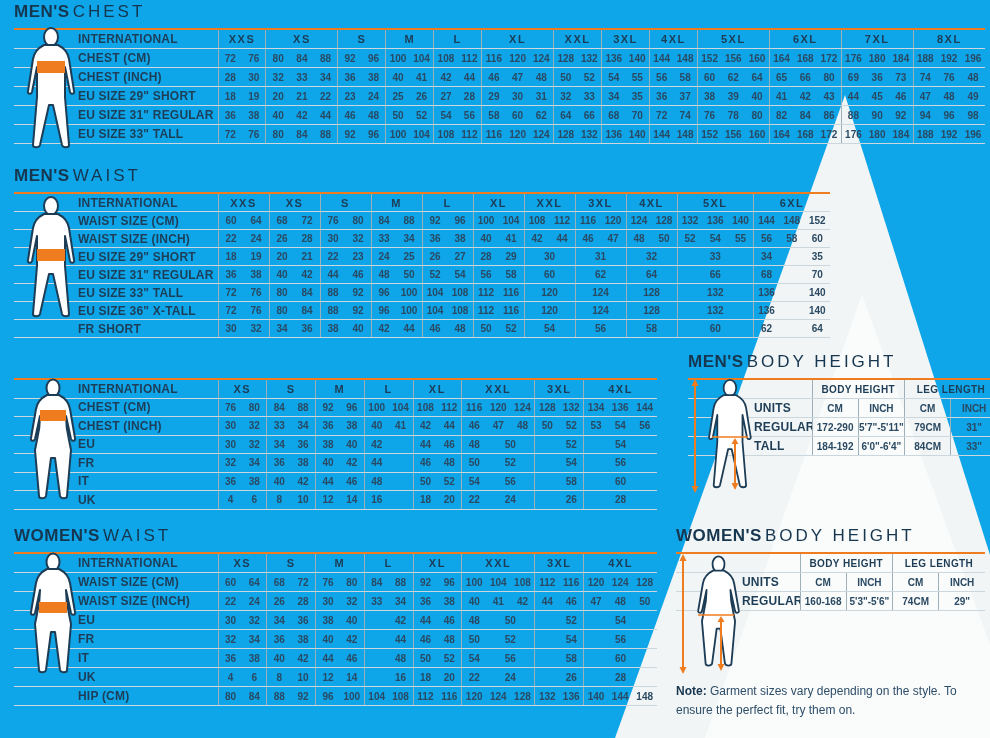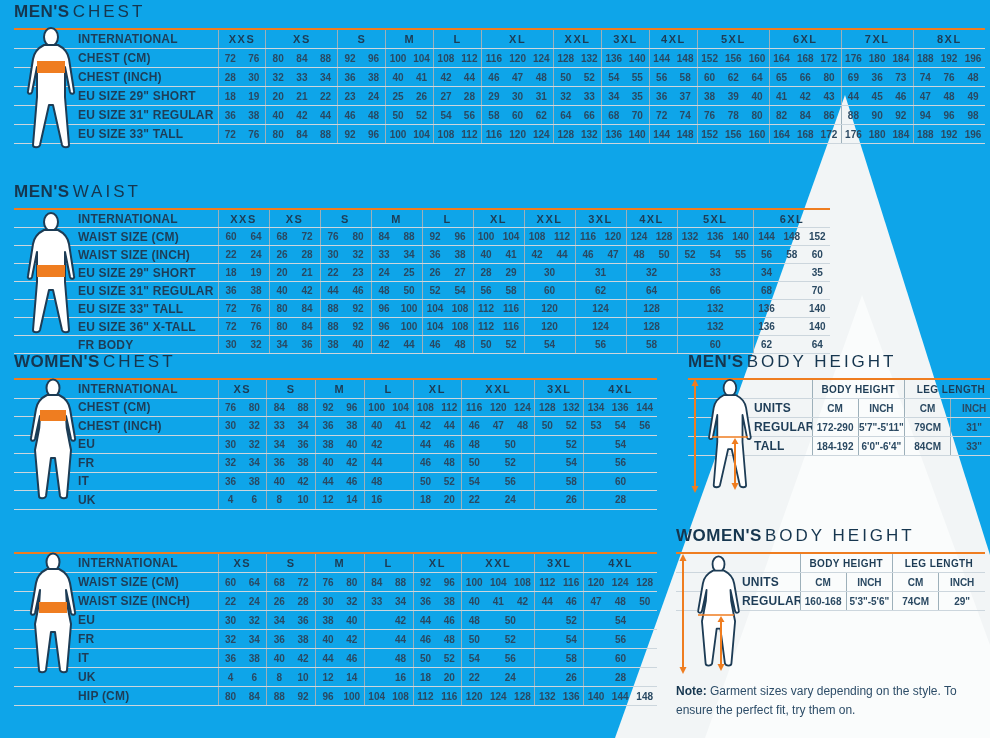--- a/index.html
+++ b/index.html
@@ -267,21 +267,21 @@
           </tr>
         </tbody>
       </table>
     <svg class="figure" style="left:6px;top:25px;" width="62" height="126" viewBox="0 0 62 126">
       <ellipse cx="31" cy="10" rx="7" ry="9" fill="#fff" stroke="#1d3c55" stroke-width="2"></ellipse>
       <path d="M24 18 C18 21 14 26 13 32 L8 64 C7 67 11 68 12 65 L17 40 L17 70 L13 118 C13 121 19 121 20 118 L29 78 L33 78 L42 118 C43 121 49 121 49 118 L45 70 L45 40 L50 65 C51 68 55 67 54 64 L49 32 C48 26 44 21 38 18 Z" fill="#fff" stroke="#1d3c55" stroke-width="2" stroke-linejoin="round"></path>
       <rect x="17" y="34" width="28" height="12" fill="#ef7d20"></rect>
     </svg>
   </section>
 
-  <section class="sec" id="sec-mens-waist" style="left:14px;top:166px;width:816px;height:165px;margin-top:16px;">
+  <section class="sec" id="sec-mens-waist" style="left:14px;top:166px;width:816px;height:165px;">
     <h2 class="ttl"><span class="b">MEN'S</span><span class="l">WAIST</span></h2>
     <table class="sz">
         <colgroup>
           <col style="width:204px">
           <col>
           <col>
           <col>
           <col>
           <col>
           <col>
@@ -455,21 +455,21 @@
             <td class="num" colspan="1">116</td>
             <td class="num gs" colspan="2">120</td>
             <td class="num gs" colspan="2">124</td>
             <td class="num gs" colspan="2">128</td>
             <td class="num gs" colspan="3">132</td>
             <td class="num gs" colspan="1">136</td>
             <td class="num" colspan="1"></td>
             <td class="num" colspan="1">140</td>
           </tr>
           <tr>
-            <td class="lbl">FR BODY</td>
+            <td class="lbl">FR SHORT</td>
             <td class="num gs" colspan="1">30</td>
             <td class="num" colspan="1">32</td>
             <td class="num gs" colspan="1">34</td>
             <td class="num" colspan="1">36</td>
             <td class="num gs" colspan="1">38</td>
             <td class="num" colspan="1">40</td>
             <td class="num gs" colspan="1">42</td>
             <td class="num" colspan="1">44</td>
             <td class="num gs" colspan="1">46</td>
             <td class="num" colspan="1">48</td>
@@ -486,21 +486,20 @@
         </tbody>
       </table>
     <svg class="figure" style="left:6px;top:25px;" width="62" height="136" viewBox="0 0 62 126">
       <ellipse cx="31" cy="10" rx="7" ry="9" fill="#fff" stroke="#1d3c55" stroke-width="2"></ellipse>
       <path d="M24 18 C18 21 14 26 13 32 L8 64 C7 67 11 68 12 65 L17 40 L17 70 L13 118 C13 121 19 121 20 118 L29 78 L33 78 L42 118 C43 121 49 121 49 118 L45 70 L45 40 L50 65 C51 68 55 67 54 64 L49 32 C48 26 44 21 38 18 Z" fill="#fff" stroke="#1d3c55" stroke-width="2" stroke-linejoin="round"></path>
       <rect x="17" y="53" width="28" height="12" fill="#ef7d20"></rect>
     </svg>
   </section>
 
   <section class="sec" id="sec-womens-chest" style="left:14px;top:352px;width:643px;height:158px;">
-    <h2 class="ttl"><span class="b">WOMEN'S</span><span class="l">CHEST</span></h2>
     <table class="sz">
         <colgroup>
           <col style="width:204px">
           <col>
           <col>
           <col>
           <col>
           <col>
           <col>
           <col>
@@ -701,20 +700,21 @@
         <polygon points="1.5,107 8.5,107 5,114" stroke="none"></polygon>
         <line x1="22" y1="58" x2="58" y2="58" stroke-width="1.5"></line>
         <line x1="45" y1="62" x2="45" y2="106" stroke-width="2"></line>
         <polygon points="41.5,65 48.5,65 45,59" stroke="none"></polygon>
         <polygon points="41.5,104 48.5,104 45,111" stroke="none"></polygon>
       </g>
     </svg>
   </section>
 
   <section class="sec" id="sec-womens-waist" style="left:14px;top:526px;width:643px;height:175px;">
+    <h2 class="ttl"><span class="b">WOMEN'S</span><span class="l">WAIST</span></h2>
     <table class="sz">
         <colgroup>
           <col style="width:204px">
           <col>
           <col>
           <col>
           <col>
           <col>
           <col>
           <col>

